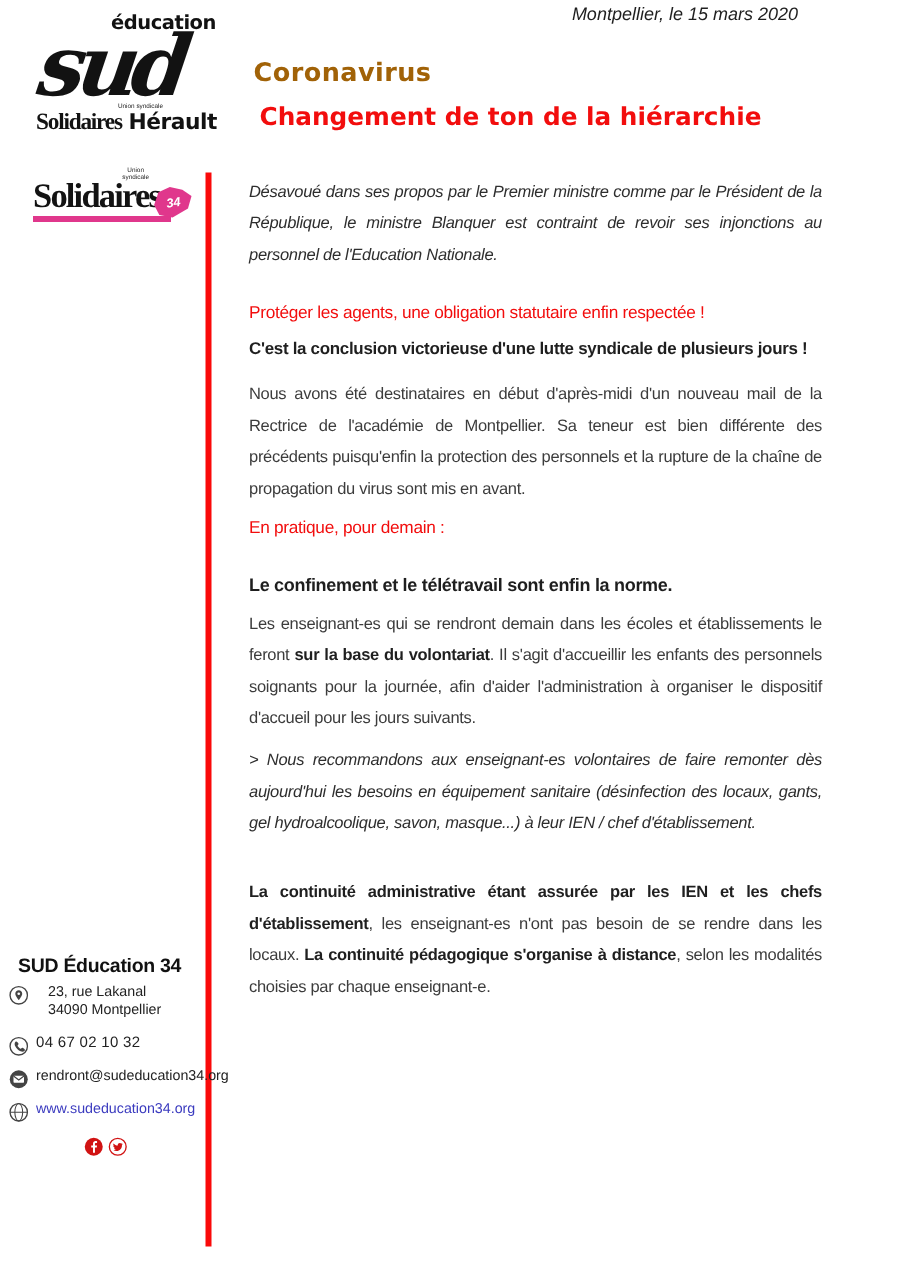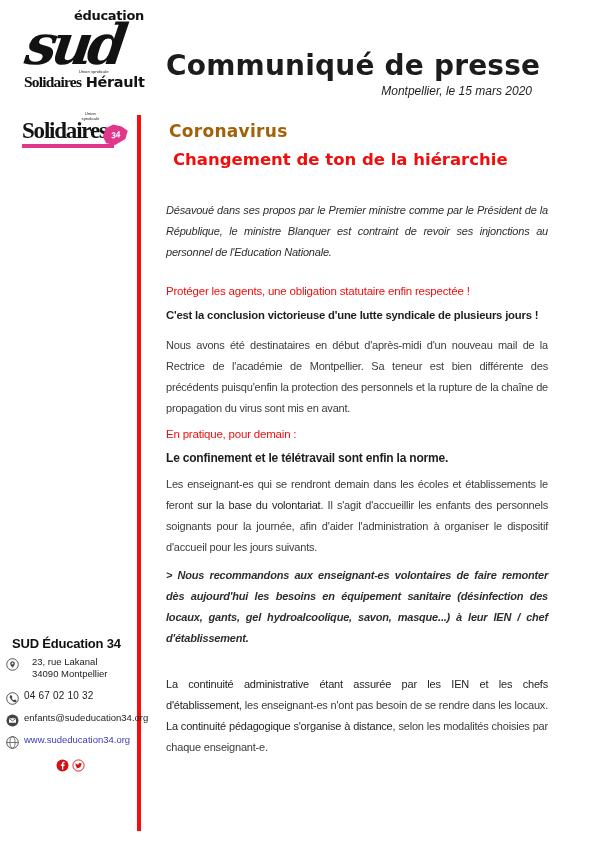--- a/index.html
+++ b/index.html
@@ -43,25 +43,25 @@
   .dateline{text-align:right;font-style:italic;font-size:12px;color:#1f1f1f;margin-top:2px;padding-right:16px;}
   .kicker{font-family:"DejaVu Sans",sans-serif;font-weight:bold;font-size:17px;color:#a16207;letter-spacing:0.3px;margin-top:23px;padding-left:3px;}
   .headline{font-family:"DejaVu Sans",sans-serif;font-weight:bold;font-size:16.5px;color:#f20d0d;margin-top:9px;padding-left:7px;white-space:nowrap;}
 
   .para{font-size:11px;letter-spacing:-0.2px;line-height:21px;text-align:justify;color:#3c3c3c;margin:0;}
   .intro{margin-top:31px;font-style:italic;color:#2e2e2e;}
   .h-red{font-weight:normal;font-size:11.5px;letter-spacing:-0.2px;color:#f20d0d;margin-top:22px;white-space:nowrap;}
   .p1{margin-top:9px;}
   .conclusion{margin-top:8px;font-weight:bold;font-size:11.3px;color:#1f1f1f;}
   .h-red2{margin-top:9px;}
-  .subhead{font-weight:bold;font-size:12px;letter-spacing:-0.2px;color:#1e1e1e;margin-top:11px;}
+  .subhead{font-weight:bold;font-size:12px;letter-spacing:-0.2px;color:#1e1e1e;margin-top:25px;}
   .p2{margin-top:9px;}
-  .rec{margin-top:7px;font-style:italic;color:#2e2e2e;font-weight:bold;}
+  .rec{margin-top:7px;font-style:italic;color:#2e2e2e;}
   .final{margin-top:25px;}
-  .b{font-weight:normal;color:#1f1f1f;}
+  .b{font-weight:bold;color:#1f1f1f;}
 </style>
 </head>
 <body>
 
 <div class="red-divider"></div>
 
 <div class="logo-sud">
   <div class="edu">éducation</div>
   <div class="script">sud</div>
   <div class="bottom">
@@ -114,21 +114,21 @@
   </div>
 
   <div class="c-row">
     <span class="c-ico">
       <svg width="13" height="13" viewBox="0 0 13 13">
           <circle cx="6.5" cy="6.5" r="6" fill="#444"></circle>
           <rect x="3" y="4.2" width="7" height="4.6" rx="0.5" fill="#fff"></rect>
           <path d="M3 4.4l3.5 2.6L10 4.4" stroke="#444" stroke-width="0.8" fill="none"></path>
         </svg>
     </span>
-    <span class="small-txt">enfants@sudeducation34.org</span>
+    <span class="small-txt">rendront@sudeducation34.org</span>
   </div>
 
   <div class="c-row">
     <span class="c-ico">
       <svg width="13" height="13" viewBox="0 0 13 13">
           <circle cx="6.5" cy="6.5" r="5.8" fill="none" stroke="#444" stroke-width="0.9"></circle>
           <ellipse cx="6.5" cy="6.5" rx="2.6" ry="5.8" fill="none" stroke="#444" stroke-width="0.7"></ellipse>
           <line x1="0.7" y1="6.5" x2="12.3" y2="6.5" stroke="#444" stroke-width="0.7"></line>
         </svg>
     </span>
@@ -145,21 +145,20 @@
     <span>
       <svg width="13" height="13" viewBox="0 0 13 13">
           <circle cx="6.5" cy="6.5" r="5.6" fill="none" stroke="#d11313" stroke-width="0.9"></circle>
           <path d="M9.8 4.6c-.2.1-.5.2-.7.2.3-.2.5-.4.6-.7-.3.2-.5.3-.8.3-.3-.3-.6-.4-1-.4-.8 0-1.4.6-1.4 1.4v.3c-1.1-.1-2.1-.6-2.8-1.4-.1.2-.2.4-.2.7 0 .5.2.9.6 1.1-.2 0-.4-.1-.6-.2 0 .7.5 1.2 1.1 1.4h-.6c.2.5.7.9 1.3.9-.5.4-1.1.6-1.7.5.6.4 1.3.6 2 .6 2.4 0 3.7-2 3.7-3.7v-.2c.2-.2.4-.4.5-.8z" fill="#d11313"></path>
         </svg>
     </span>
   </div>
 </div>
 
 <div class="main">
-  <div class="doc-title">Communiqué de presse</div>
   <div class="dateline">Montpellier, le 15 mars 2020</div>
 
   <div class="kicker">Coronavirus</div>
   <div class="headline">Changement de ton de la hiérarchie</div>
 
   <p class="para intro">Désavoué dans ses propos par le Premier ministre comme par le Président de la République, le ministre Blanquer est contraint de revoir ses injonctions au personnel de l'Education Nationale.</p>
 
   <div class="h-red">Protéger les agents, une obligation statutaire enfin respectée !</div>
   <p class="para conclusion">C'est la conclusion victorieuse d'une lutte syndicale de plusieurs jours !</p>
   <p class="para p1">Nous avons été destinataires en début d'après-midi d'un nouveau mail de la Rectrice de l'académie de Montpellier. Sa teneur est bien différente des précédents puisqu'enfin la protection des personnels et la rupture de la chaîne de propagation du virus sont mis en avant.</p>

